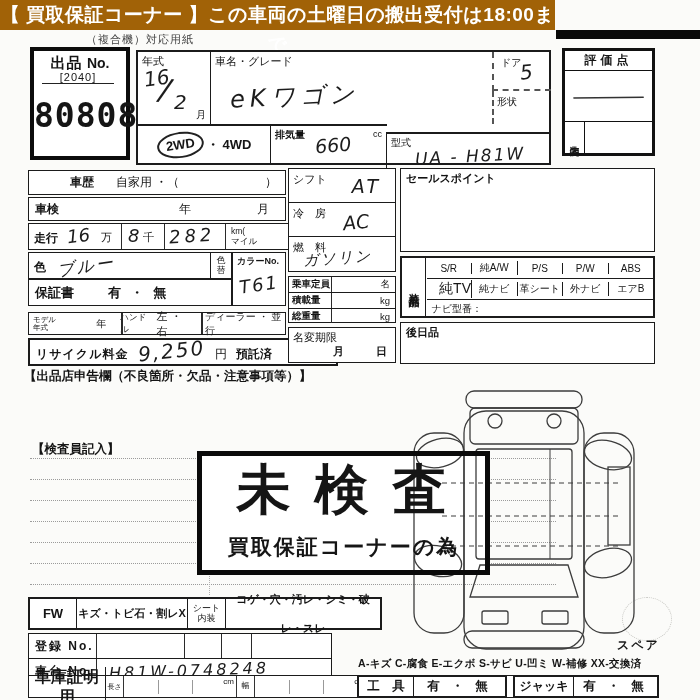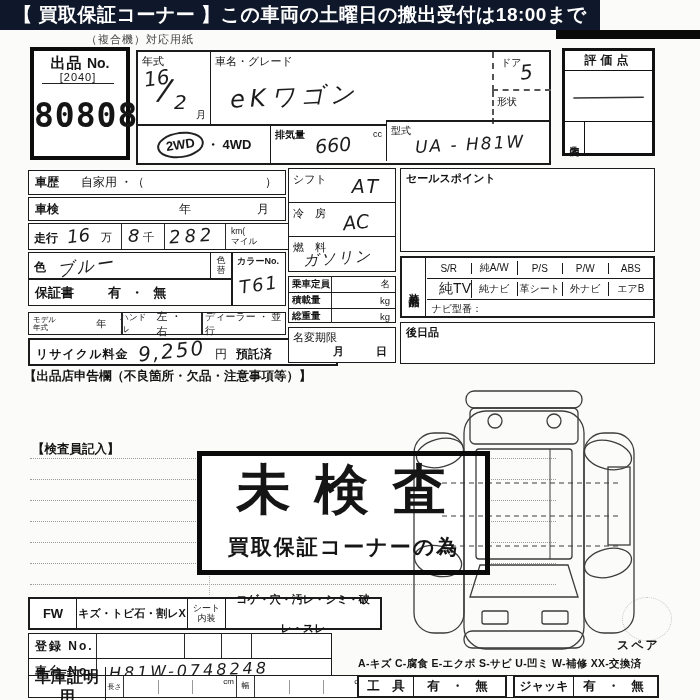--- a/index.html
+++ b/index.html
@@ -14,21 +14,21 @@
   .stack{display:flex;flex-direction:column;justify-content:center;line-height:1.05;}
   .cellline{position:absolute;background:#2a2a2a;}
   .dotline{position:absolute;left:30px;width:526px;border-top:1.6px dotted #9b9b9b;}
   .flexrow{display:flex;align-items:center;}
 </style>
 </head>
 <body>
 
 <div id="sheet">
 
-  <div class="abs" style="left:0;top:0;width:600px;height:30px;background:#0f172a;color:#fff;
+  <div class="abs" style="left:0;top:0;width:555px;height:30px;background:#a16207;color:#fff;
               font-size:19px;font-weight:bold;line-height:30px;text-align:center;letter-spacing:.5px;">【 買取保証コーナー 】この車両の土曜日の搬出受付は18:00まで</div>
   <div class="abs" style="left:556px;top:30px;width:144px;height:9px;background:#090909;"></div>
   <div class="abs lbl" style="left:86px;top:32px;font-size:11px;color:#454545;letter-spacing:1px;">（複合機）対応用紙</div>
 
   <div class="box" style="left:30px;top:47px;width:100px;height:113px;border:4px solid #0c0c0c;">
     <div style="text-align:center;padding-top:3px;">
       <span style="font-size:15px;font-weight:bold;letter-spacing:1px;">出品</span>
       <span style="font-size:14px;font-weight:bold;">No.</span>
     </div>
     <div style="text-align:center;font-size:11px;margin-top:-13px;letter-spacing:1px;border-bottom:1.5px solid #222;width:72px;margin-left:8px;padding-top:11px;">[2040]</div>
@@ -59,35 +59,35 @@
     </div>
 
     <div class="abs" style="left:0;top:72px;width:132px;height:39px;border-top:2px solid #1b1b1b;text-align:center;font-size:13px;font-weight:bold;line-height:37px;">
       <span style="display:inline-block;border:2px solid #222;border-radius:50%;padding:0 7px;line-height:22px;transform:rotate(-8deg);">2WD</span><span style="padding:0 3px;">・</span><span>4WD</span>
     </div>
     <div class="abs" style="left:132px;top:72px;width:116px;height:39px;border-top:2px solid #1b1b1b;border-left:1.5px solid #1b1b1b;">
       <span class="lbl" style="position:absolute;left:4px;top:2px;font-size:10px;font-weight:bold;">排気量</span>
       <span class="hw" style="position:absolute;left:44px;top:8px;font-size:19px;transform:rotate(-5deg);">660</span>
       <span class="lbl" style="position:absolute;right:5px;top:3px;font-size:9px;">cc</span>
     </div>
-    <div class="abs" style="left:248px;top:68px;width:163px;height:39px;border-top:2px solid #1b1b1b;border-left:1.5px solid #1b1b1b;">
+    <div class="abs" style="left:248px;top:80px;width:163px;height:39px;border-top:2px solid #1b1b1b;border-left:1.5px solid #1b1b1b;">
       <span class="lbl" style="position:absolute;left:4px;top:2px;font-size:10px;">型式</span>
       <span class="hw" style="position:absolute;left:28px;top:12px;font-size:17px;letter-spacing:2px;transform:rotate(-3deg);">UA - H81W</span>
     </div>
   </div>
 
   <div class="box" style="left:562px;top:48px;width:93px;height:108px;border:3px solid #111;">
     <div style="height:19px;border-bottom:1.5px solid #111;font-size:12px;font-weight:bold;text-align:center;letter-spacing:4px;line-height:19px;">評価点</div>
     <div style="text-align:center;font-size:22px;margin-top:12px;transform:scaleX(3.2) rotate(-2deg);color:#333;">—</div>
     <div class="abs" style="left:0;bottom:0;width:100%;height:31px;border-top:1.5px solid #111;">
       <div class="vtext" style="position:absolute;left:0;top:0;width:19px;height:100%;border-right:1.5px solid #111;font-size:10px;font-weight:bold;text-align:center;line-height:19px;">内装</div>
     </div>
   </div>
 
-  <div class="box flexrow" style="left:28px;top:170px;width:258px;height:25px;font-size:12px;">
+  <div class="box flexrow" style="left:28px;top:170px;width:258px;height:25px;font-size:12px;padding-left:35px;">
     <span style="margin-left:6px;font-weight:bold;">車歴</span>
     <span style="margin-left:22px;">自家用 ・（</span>
     <span style="margin-left:auto;margin-right:8px;">）</span>
   </div>
 
   <div class="box flexrow" style="left:28px;top:197px;width:258px;height:24px;font-size:12px;">
     <span style="margin-left:6px;font-weight:bold;">車検</span>
     <span style="position:absolute;left:150px;">年</span>
     <span style="position:absolute;left:228px;">月</span>
   </div>

